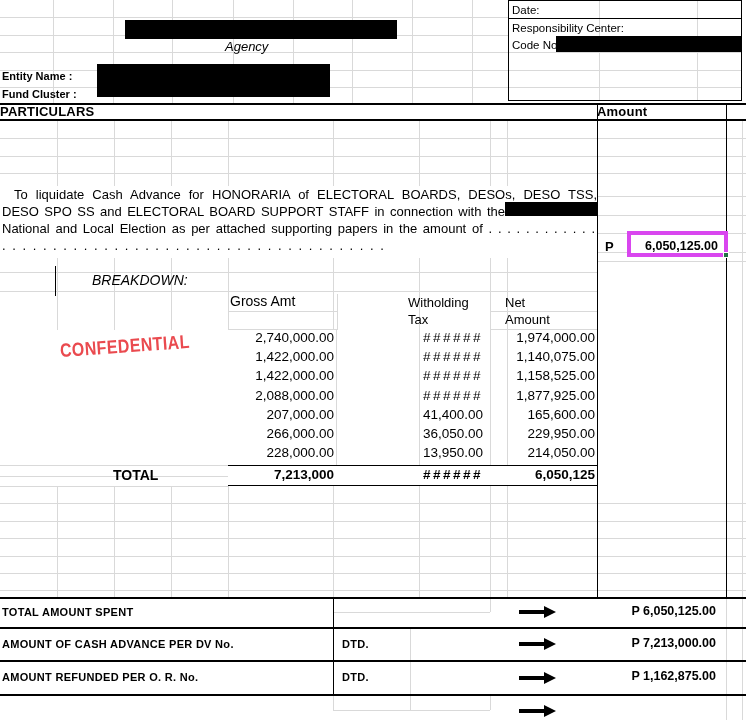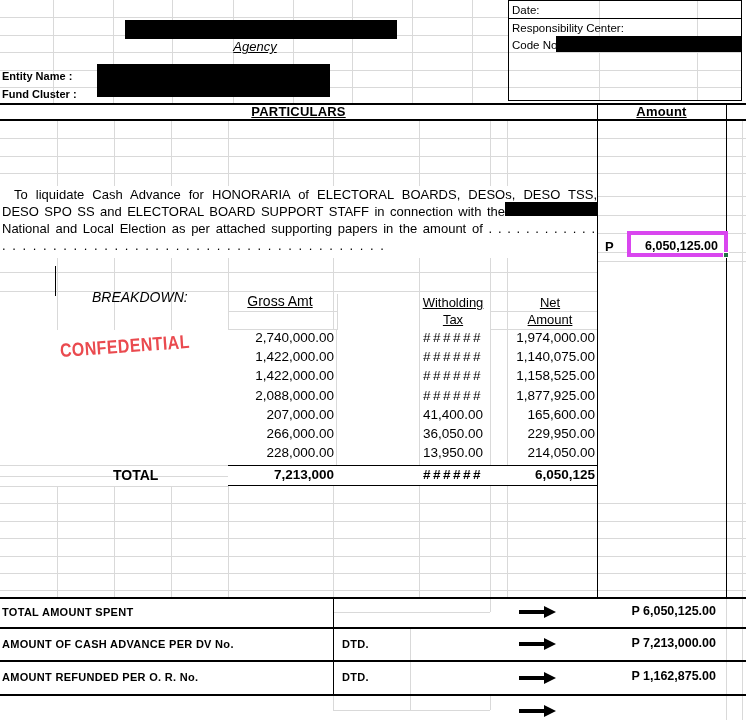--- a/index.html
+++ b/index.html
@@ -1,21 +1,21 @@
 <!DOCTYPE html>
 <html><head>
 <meta charset="utf-8">
 <style>
   html,body{margin:0;padding:0;background:#fff;}
   .sheet{position:relative;width:746px;height:720px;background:#fff;overflow:hidden;
          font-family:"Liberation Sans",sans-serif;color:#000;}
   .abs{position:absolute;}
   .b{font-weight:700;}
   .i{font-style:italic;}
-  .ctr{text-align:center;text-decoration:underline;}
+  .ctr{}
   .redact{position:absolute;background:#000;z-index:6;}
   .lbl{font-size:11.5px;line-height:14px;}
   .toplbl{font-size:11px;font-weight:700;line-height:14px;}
   .hdr{font-size:13px;font-weight:700;line-height:14px;letter-spacing:.2px;}
   .pline{position:absolute;font-size:13px;line-height:15px;height:16px;overflow:hidden;
          text-align:justify;text-align-last:justify;z-index:4;}
   .dots{position:absolute;font-size:13px;line-height:15px;white-space:pre;word-spacing:3px;z-index:4;}
   .bk-h1{font-size:14px;line-height:15px;}
   .bk-h2{font-size:13px;line-height:15px;}
   .num{position:absolute;font-size:13.5px;line-height:15px;text-align:right;z-index:4;}
@@ -166,21 +166,21 @@
   <div class="pline" style="left:2px;top:204px;width:503px;">DESO SPO SS and ELECTORAL BOARD SUPPORT STAFF in connection with the</div>
   <div class="pline" style="left:14px;top:187px;width:583px;">To liquidate Cash Advance for HONORARIA of ELECTORAL BOARDS, DESOs, DESO TSS,</div>
   <div class="redact" style="left:505px;top:202px;width:92px;height:14px;"></div>
   <div class="pline" style="left:2px;top:221px;width:593px;">National and Local Election as per attached supporting papers in the amount of . . . . . . . . . . . .</div>
   <div class="dots" style="left:2px;top:238px;">. . . . . . . . . . . . . . . . . . . . . . . . . . . . . . . . . . . . . .</div>
 
   <div class="abs b txt" style="left:605px;top:239px;font-size:13px;">P</div>
   <div class="greencell">6,050,125.00</div>
   <div class="handle"></div>
 
-  <div class="abs i txt" style="left:92px;top:289px;font-size:14px;">BREAKDOWN:</div>
+  <div class="abs i txt" style="left:92px;top:272px;font-size:14px;">BREAKDOWN:</div>
   <div class="wmpatch"></div>
   <div class="watermark">CONFEDENTIAL</div>
 
   <div class="abs bk-h1 ctr txt" style="left:230px;top:294px;width:100px;">Gross Amt</div>
   <div class="abs bk-h2 ctr txt" style="left:408px;top:295px;width:90px;">Witholding</div>
   <div class="abs bk-h2 ctr txt" style="left:408px;top:312px;width:90px;">Tax</div>
   <div class="abs bk-h2 ctr txt" style="left:505px;top:295px;width:90px;">Net</div>
   <div class="abs bk-h2 ctr txt" style="left:505px;top:312px;width:90px;">Amount</div>
 
   <div>

